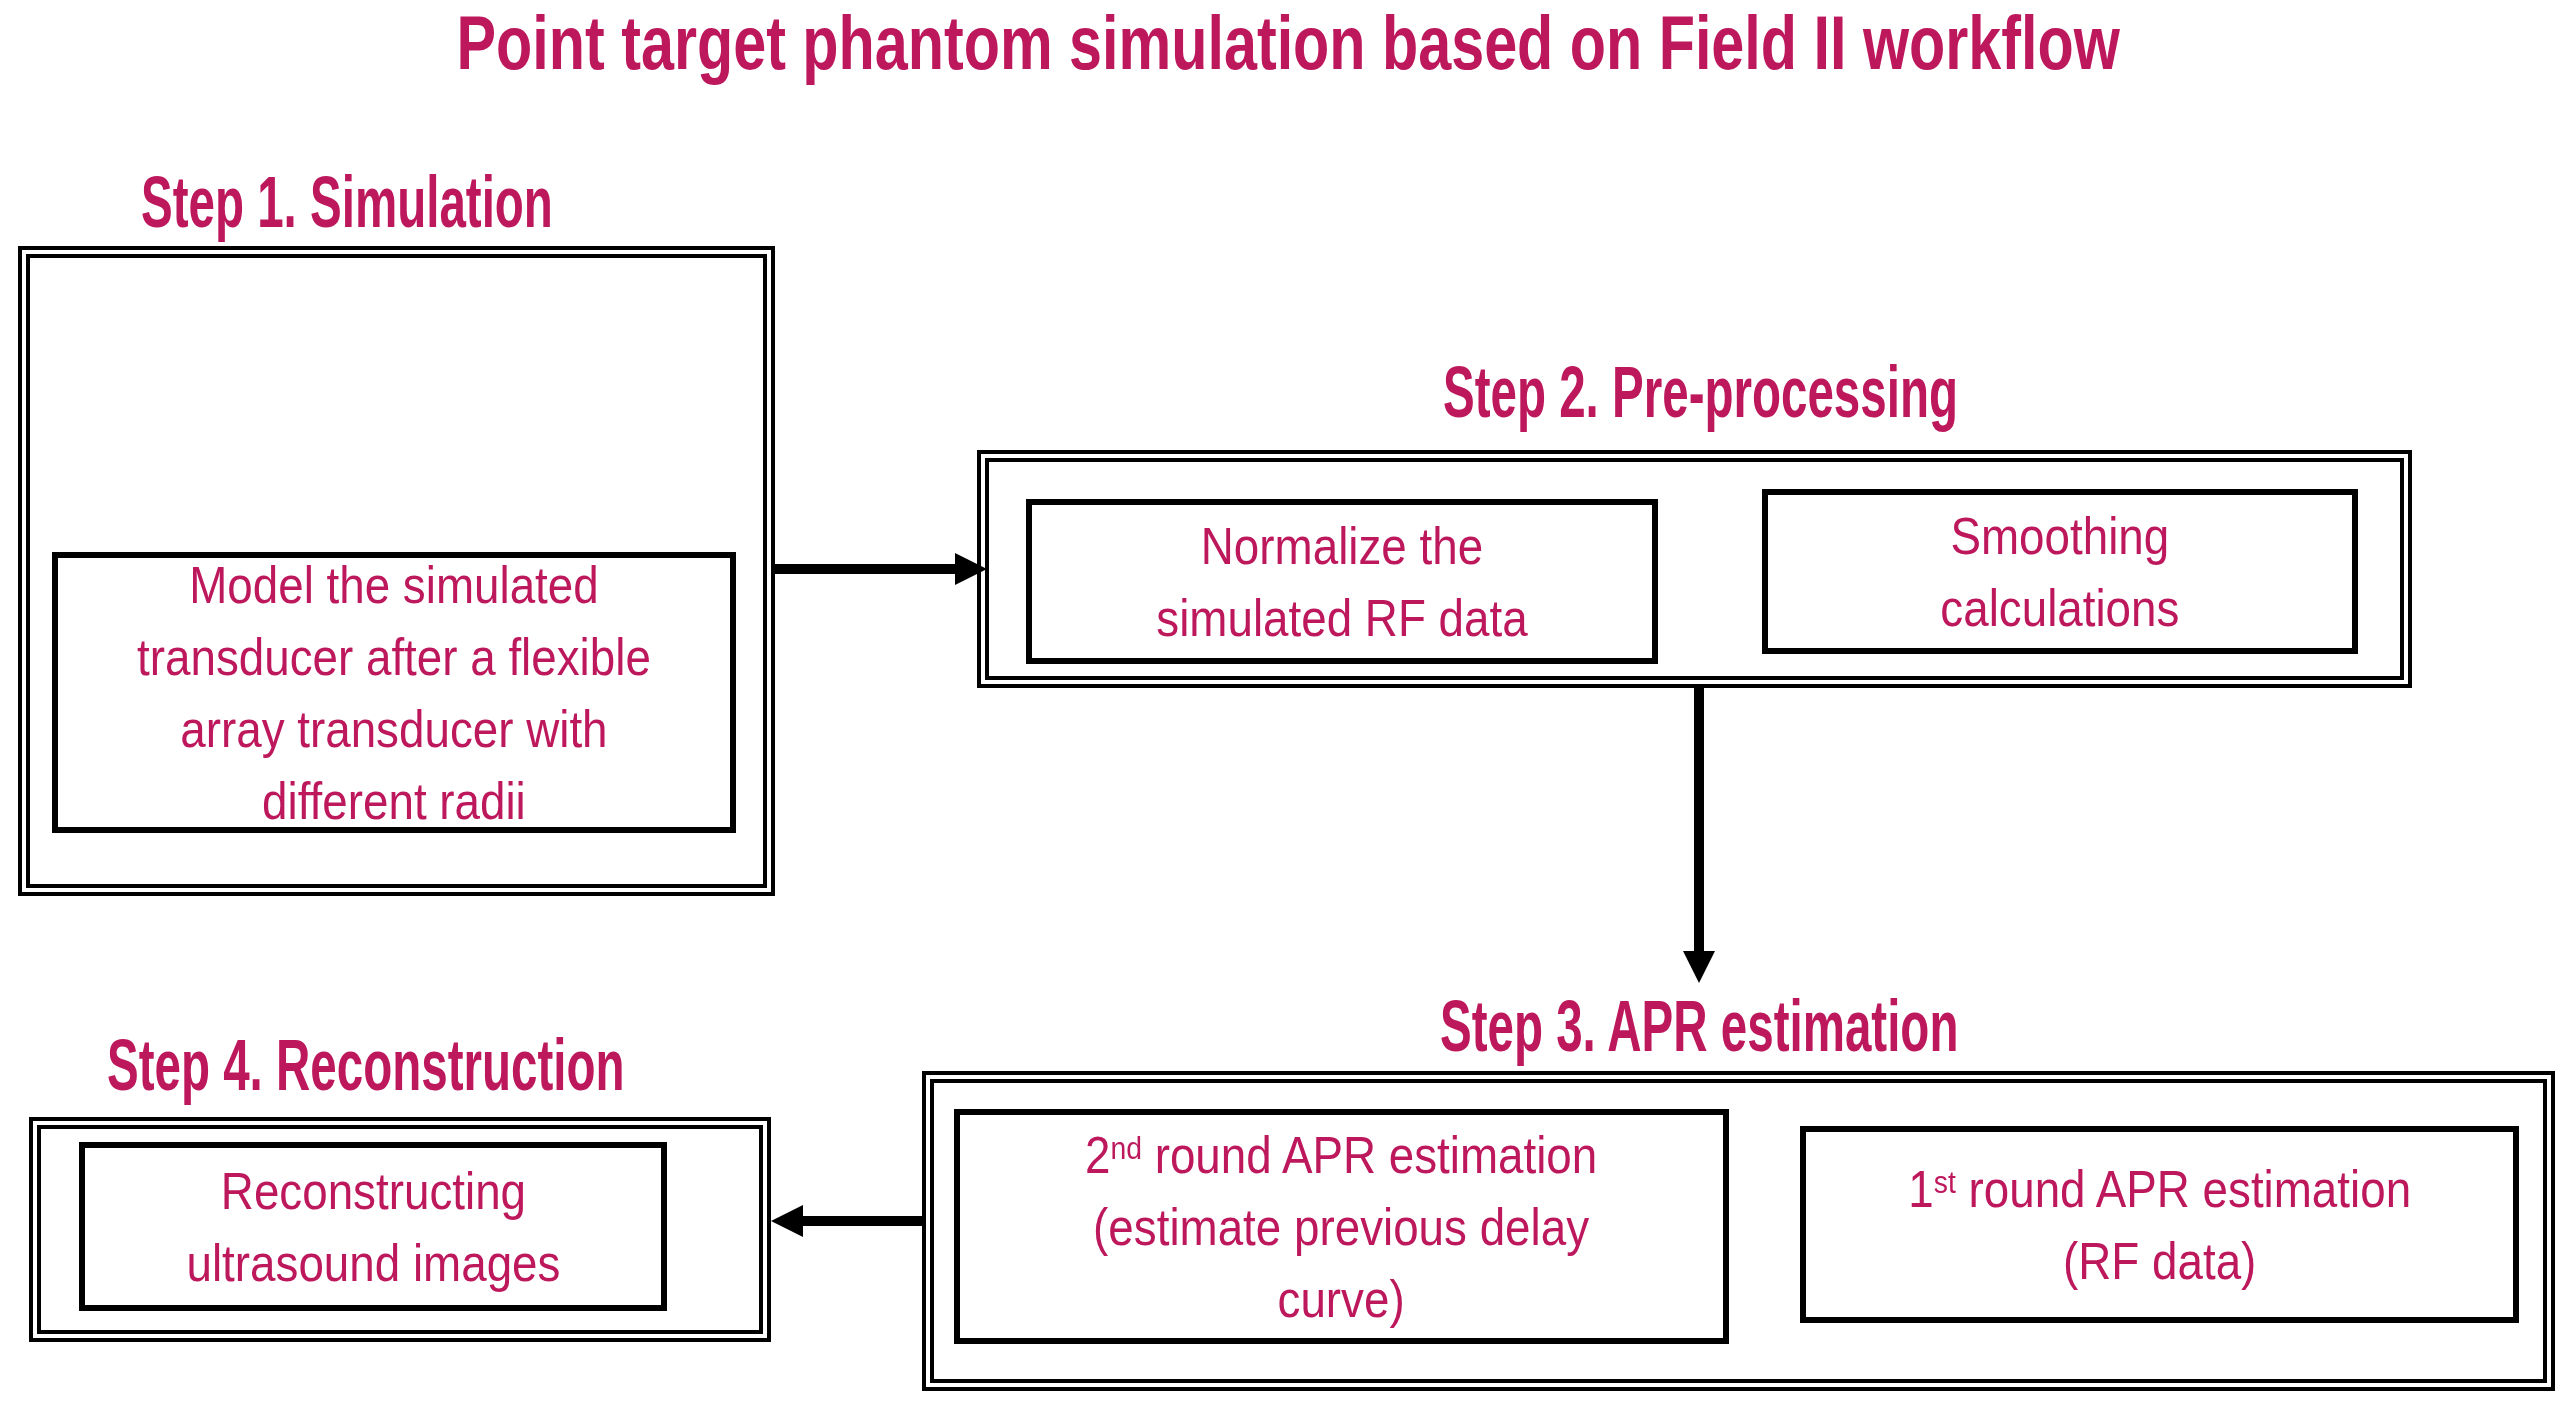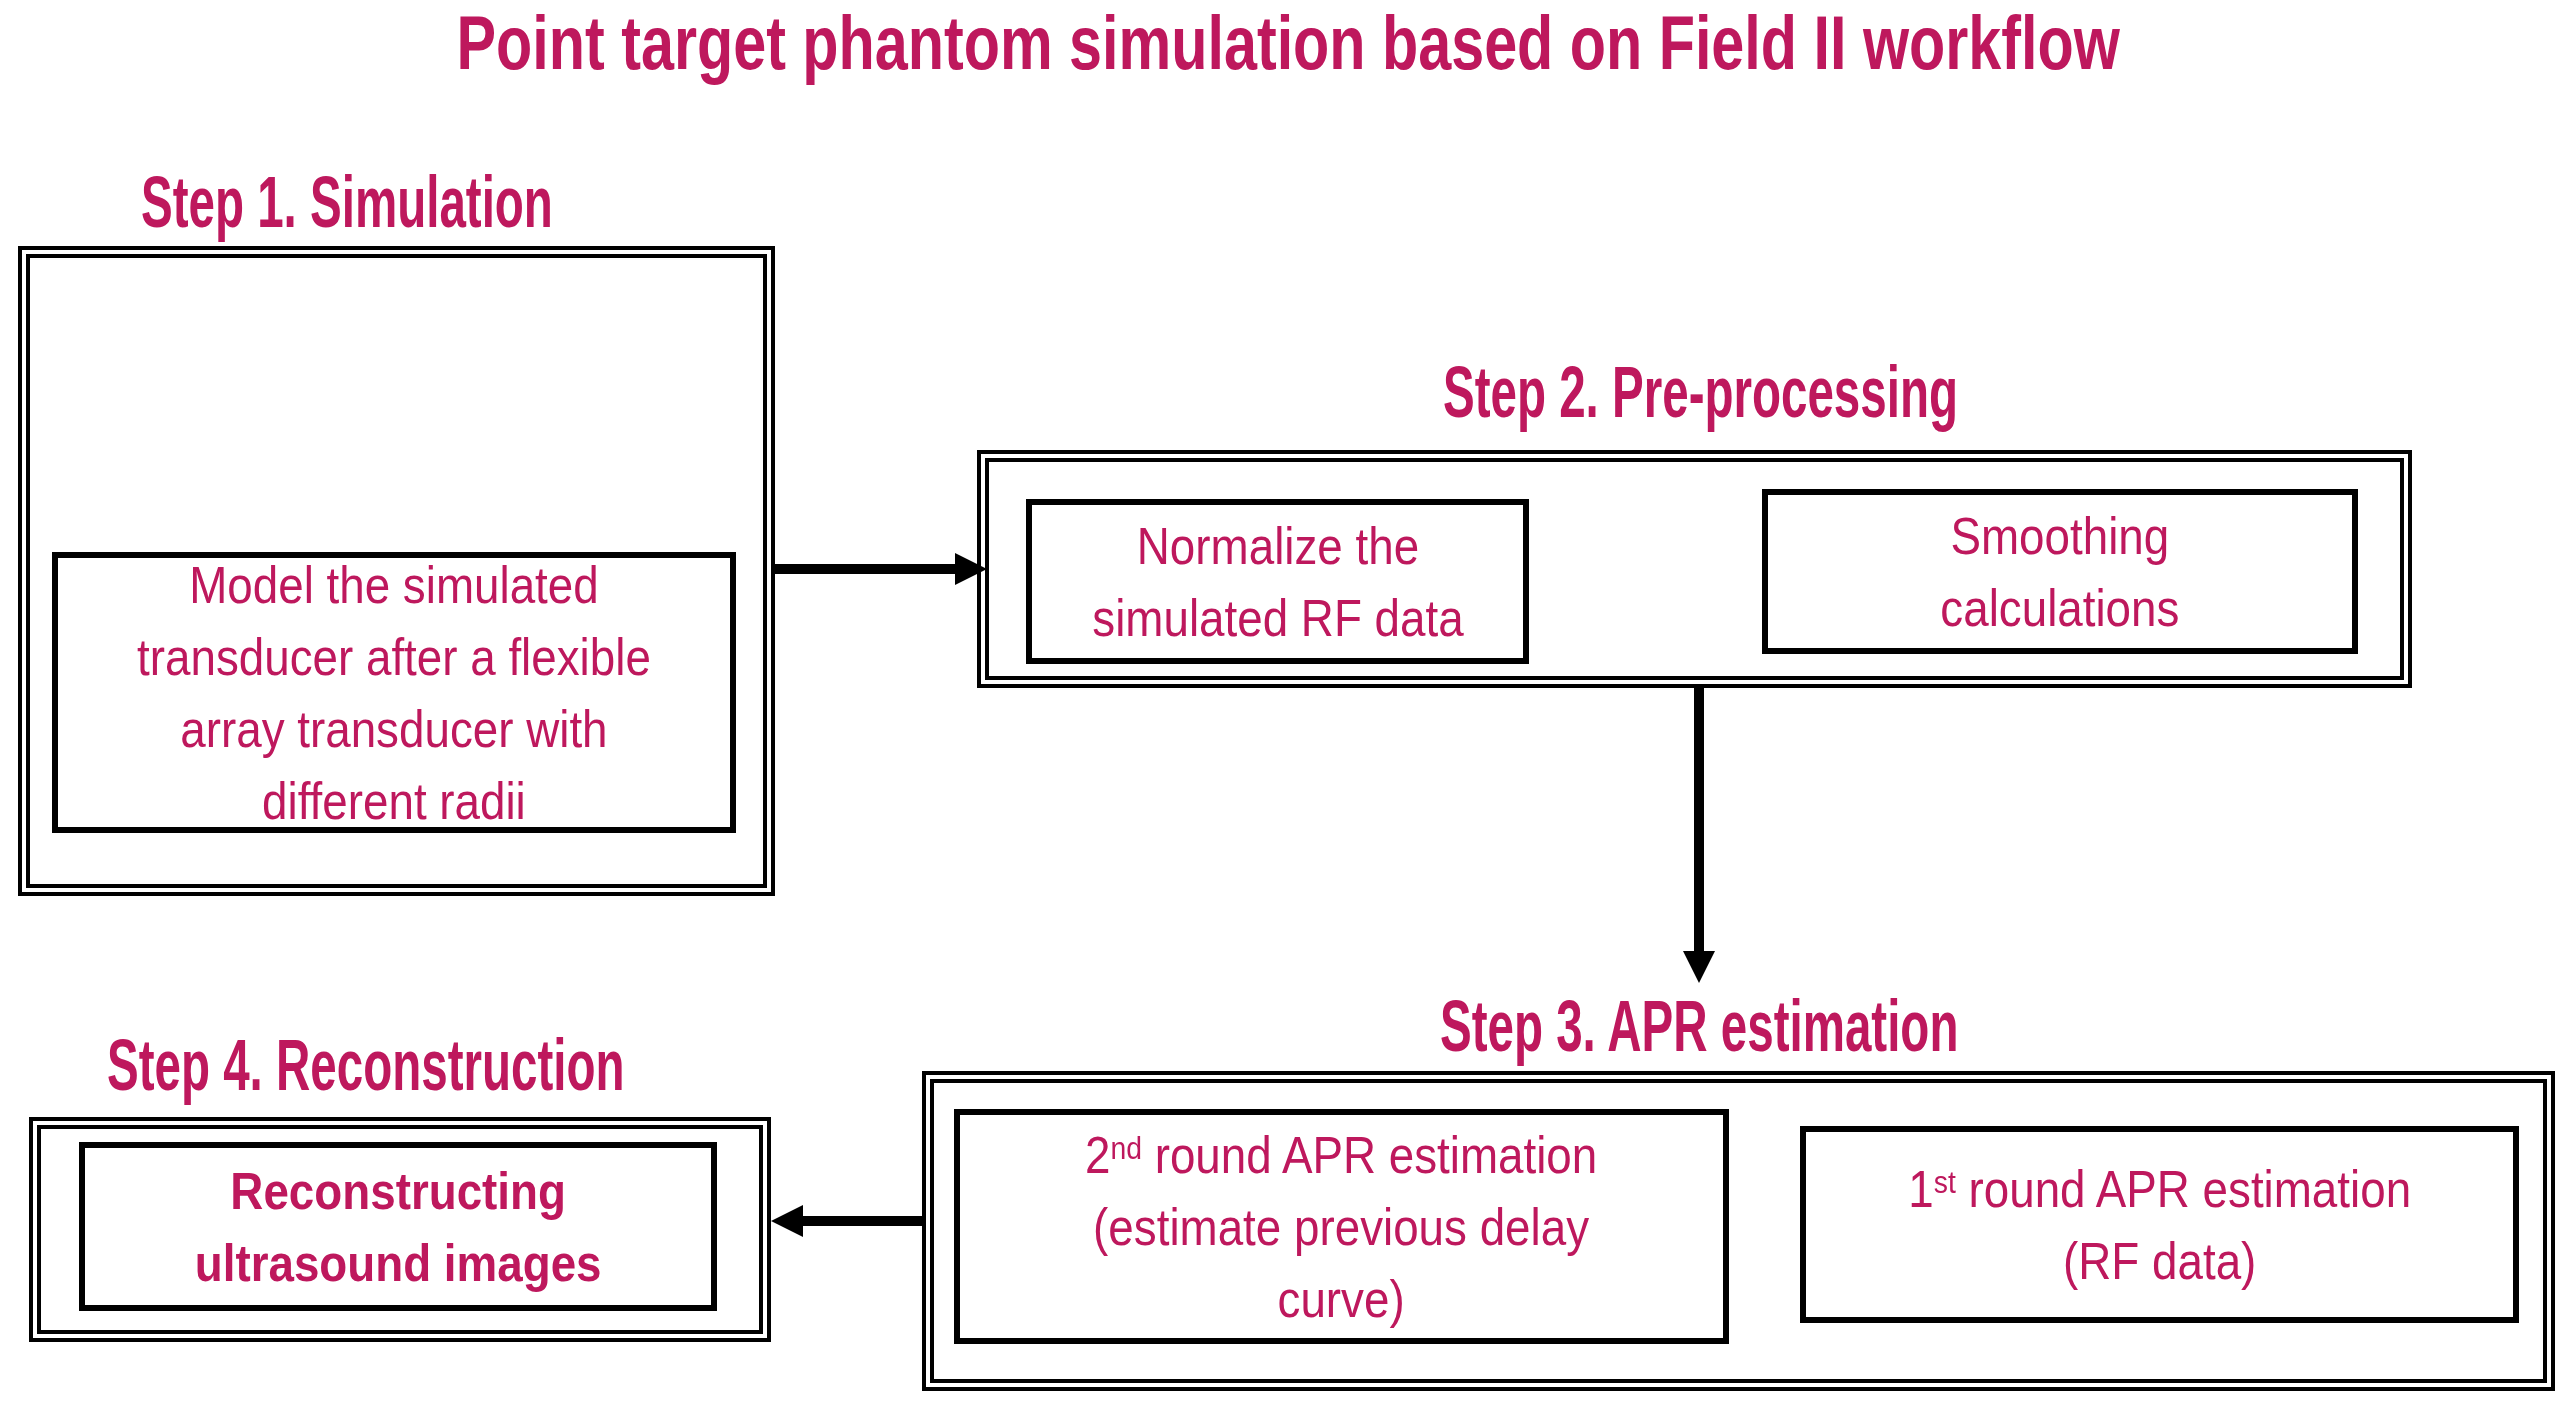--- a/index.html
+++ b/index.html
@@ -84,25 +84,25 @@
     transform: scaleX(0.88);
     transform-origin: 50% 50%;
   }
   .inner-box sup {
     font-size: 0.62em;
     line-height: 0;
     vertical-align: 0.42em;
   }
   .b-sim      { left: 52px;   top: 273px;  width: 684px; height: 165px; }
   .b-model    { left: 52px;   top: 552px;  width: 684px; height: 281px; }
-  .b-norm     { left: 1026px; top: 499px;  width: 503px; height: 165px; }
+  .b-norm     { left: 1026px; top: 499px;  width: 632px; height: 165px; }
   .b-smooth   { left: 1762px; top: 489px;  width: 596px; height: 165px; }
   .b-round2   { left: 954px; top: 1109px; width: 775px; height: 235px; }
   .b-round1   { left: 1800px; top: 1126px; width: 719px; height: 197px; }
-  .b-recon    { left: 79px;  top: 1142px; width: 638px; height: 169px; font-weight: bold; }
+  .b-recon    { left: 79px;  top: 1142px; width: 588px; height: 169px; }
 
   
   .arrow-shaft {
     position: absolute;
     background: #000000;
   }
   .arrow-head {
     position: absolute;
     width: 0;
     height: 0;

